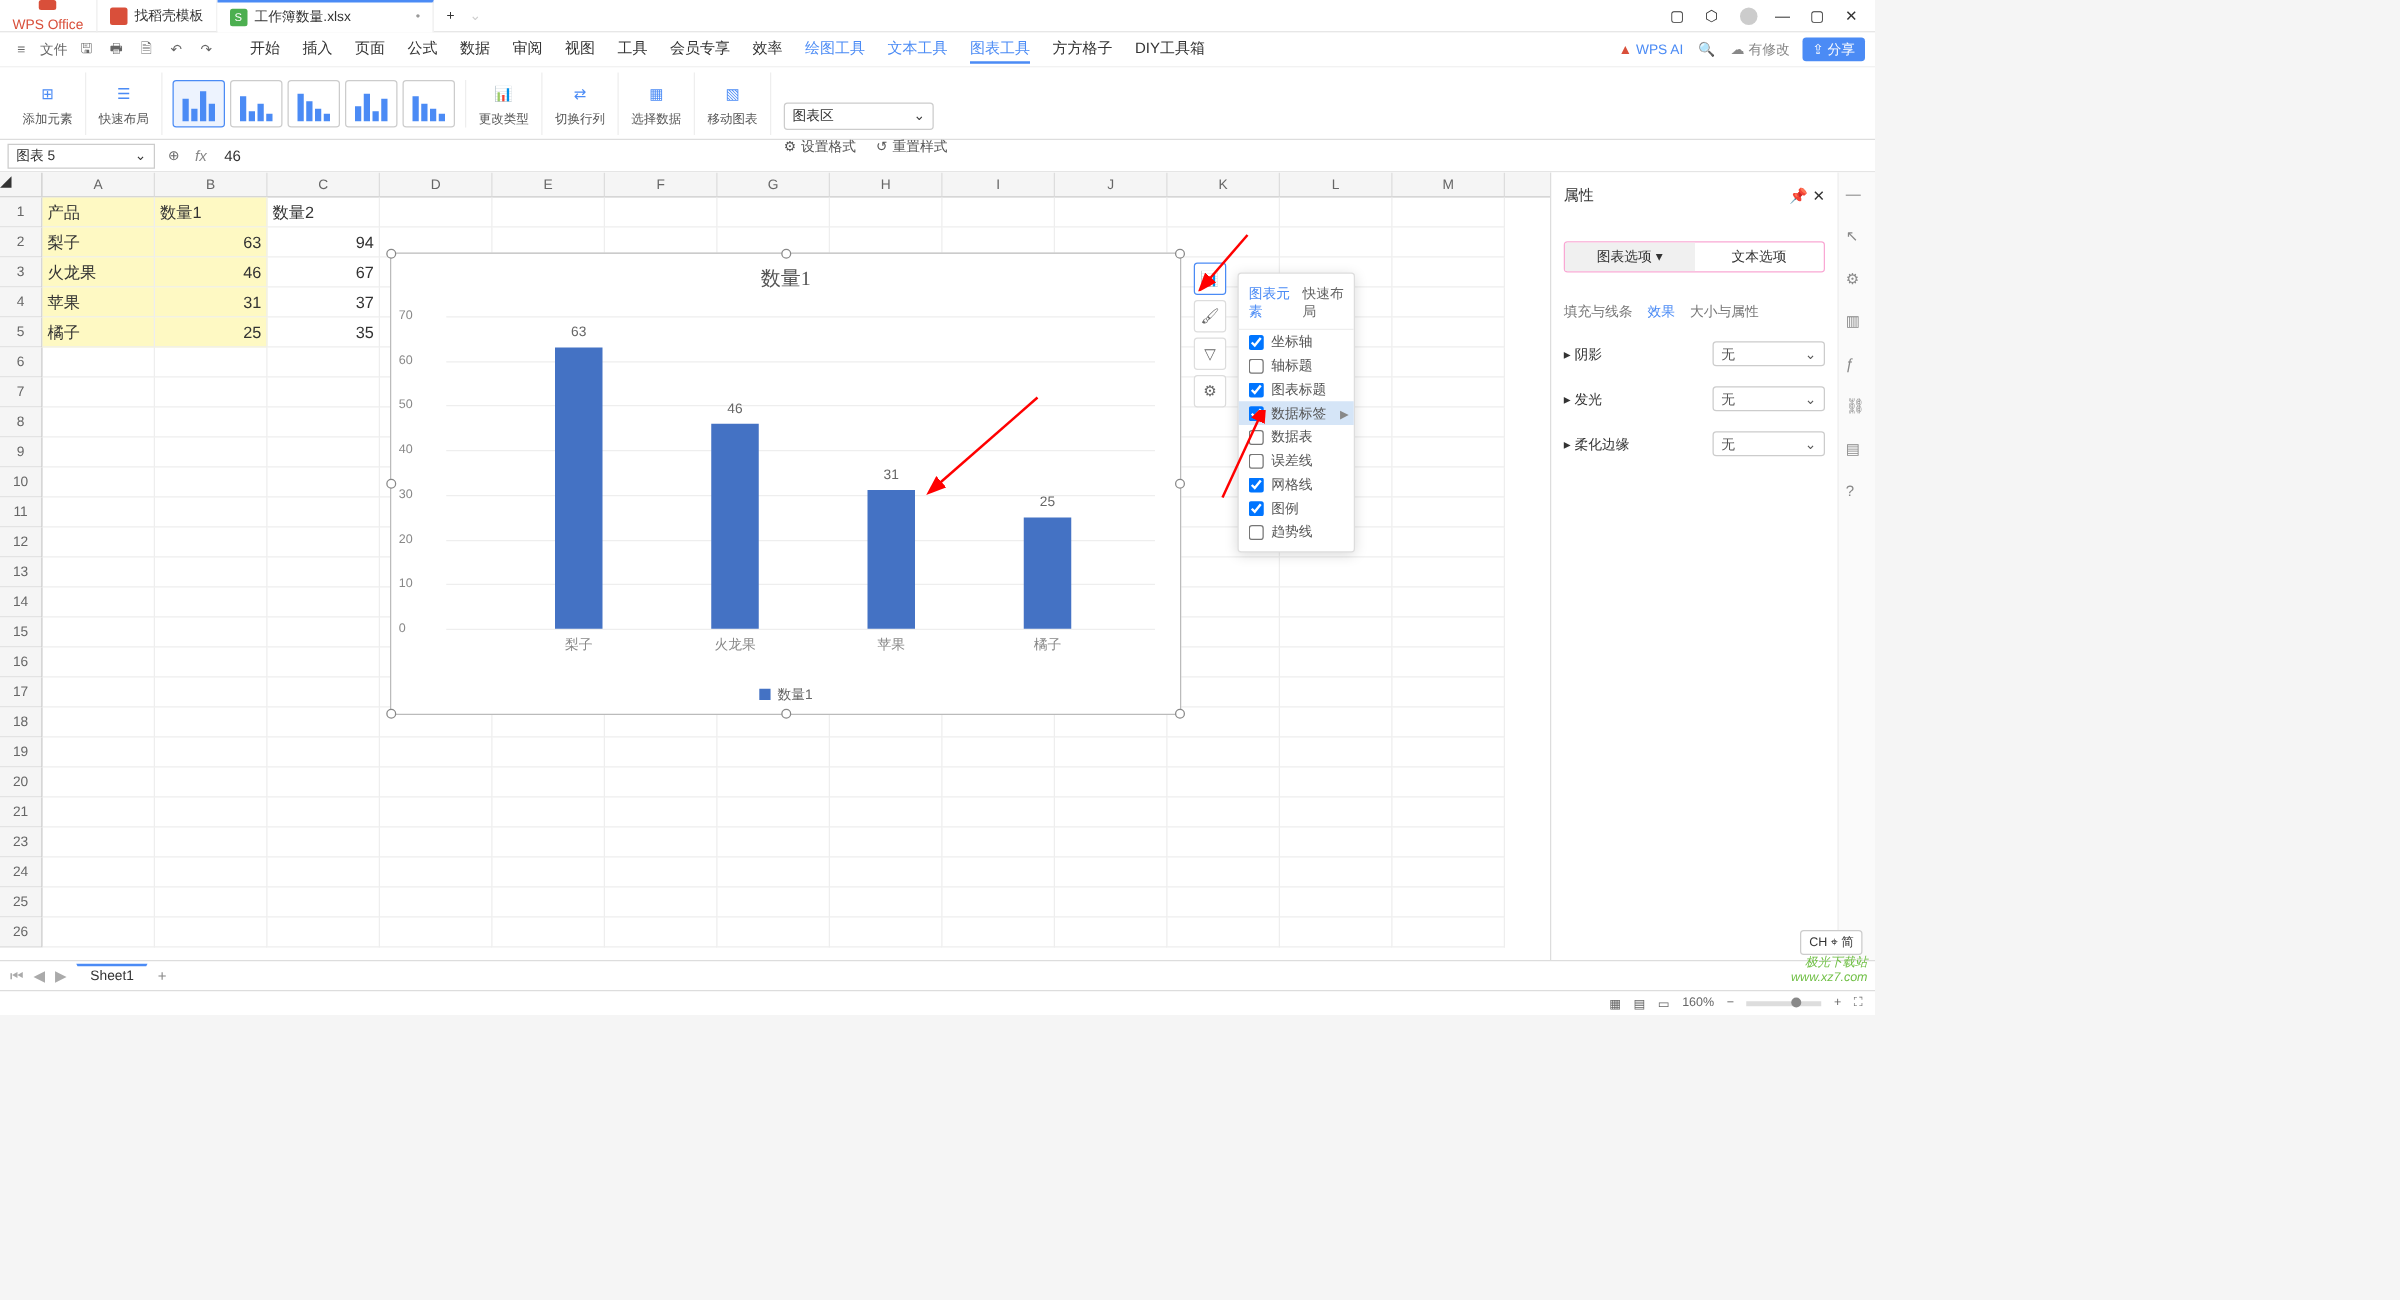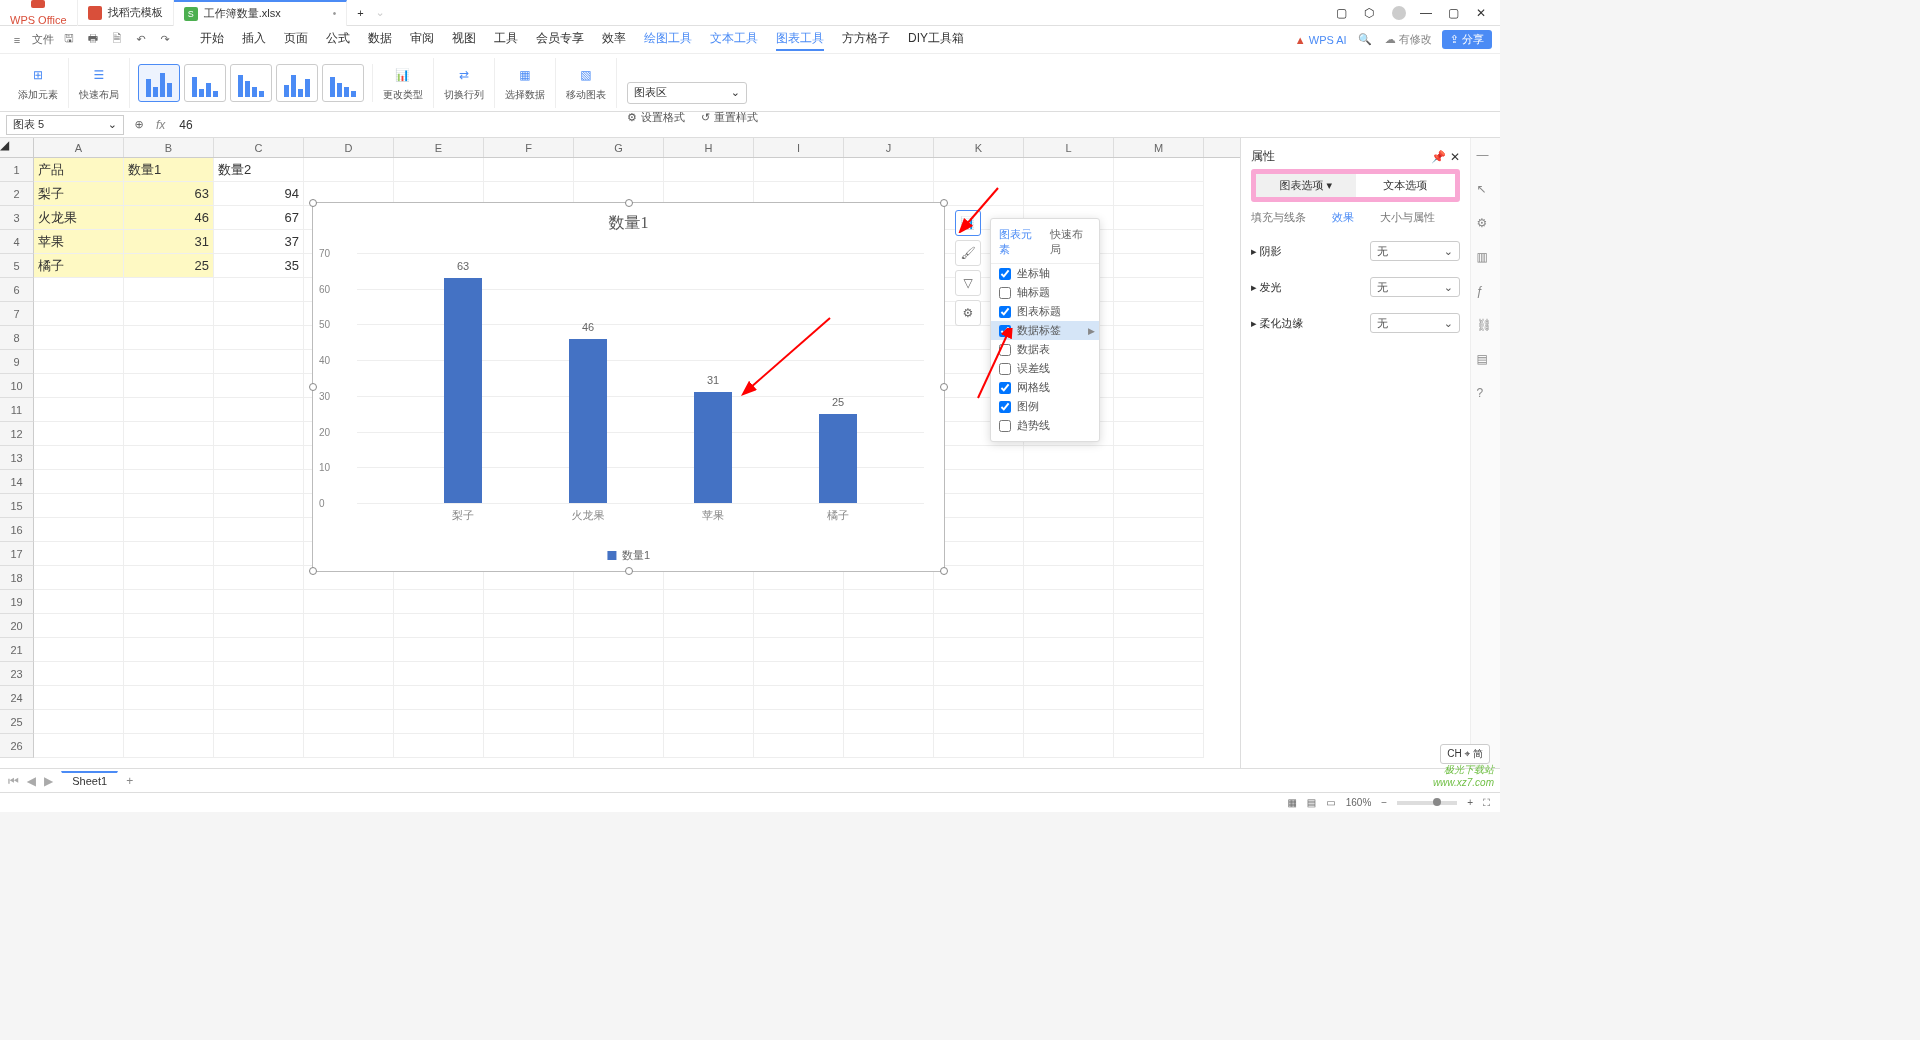--- a/index.html
+++ b/index.html
@@ -69,36 +69,36 @@
   .bar { position:absolute; bottom:0; width:38px; background:#4472c4; }
   .barlabel { position:absolute; font-size:11px; color:#666; transform:translateX(-50%); }
   .xlabel { position:absolute; bottom:-20px; font-size:11px; color:#888; transform:translateX(-50%); }
   .legend { position:absolute; bottom:8px; left:50%; transform:translateX(-50%); font-size:11px; color:#666; display:flex; align-items:center; gap:6px; }
   .legend-sw { width:9px; height:9px; background:#4472c4; }
 
   
   .sidebtns { position:absolute; left:955px; top:72px; display:flex; flex-direction:column; gap:4px; }
   .sidebtn { width:26px; height:26px; border:1px solid #ddd; border-radius:3px; background:#fff; display:flex; align-items:center; justify-content:center; color:#666; font-size:12px; }
   .sidebtn.active { border-color:#4b8bf5; color:#4b8bf5; }
-  .popup { position:absolute; left:990px; top:80px; width:110px; background:#fff; border:1px solid #ddd; box-shadow:0 2px 10px rgba(0,0,0,0.15); border-radius:3px; padding:6px 0; }
+  .popup { position:absolute; left:990px; top:80px; width:94px; background:#fff; border:1px solid #ddd; box-shadow:0 2px 10px rgba(0,0,0,0.15); border-radius:3px; padding:6px 0; }
   .popup-tabs { display:flex; padding:2px 8px 6px; gap:10px; font-size:11px; border-bottom:1px solid #eee; }
   .popup-tab { color:#666; }
   .popup-tab.active { color:#4b8bf5; }
   .popup-item { display:flex; align-items:center; gap:6px; padding:2px 8px; font-size:11px; color:#555; position:relative;}
   .popup-item.highlighted { background:#d5e5f7; }
   .popup-item input { width:12px; height:12px; }
   .popup-arrow { position:absolute; right:4px; color:#888; font-size:9px; }
 
   
   .rpanel { width:230px; border-left:1px solid #ddd; background:#fff; padding:6px 10px; }
   .rpanel-head { display:flex; justify-content:space-between; align-items:center; padding:4px 0; }
-  .rpanel-tabs { display:flex; margin:0 0; border:5px solid #f9a8d4; border-radius:3px; overflow:hidden; }
+  .rpanel-tabs { display:flex; margin:24px 0; border:1px solid #f9a8d4; border-radius:3px; overflow:hidden; }
   .rpanel-tab { flex:1; text-align:center; padding:4px 0; font-size:11px; }
   .rpanel-tab.active { background:#f0f0f0; }
-  .rpanel-subtabs { display:flex; gap:26px; font-size:11px; margin:8px 0; }
+  .rpanel-subtabs { display:flex; gap:12px; font-size:11px; margin:8px 0; }
   .rpanel-sub { color:#777; }
   .rpanel-sub.active { color:#4b8bf5; }
   .prop-row { display:flex; justify-content:space-between; align-items:center; padding:8px 0; font-size:11px; }
   .prop-select { width:90px; height:20px; border:1px solid #ccc; border-radius:3px; padding:0 6px; font-size:11px; display:flex; align-items:center; justify-content:space-between; color:#555;}
 
   .sidecol { width:30px; border-left:1px solid #eee; background:#fafafa; display:flex; flex-direction:column; align-items:center; gap:16px; padding-top:10px; }
   .sideicon { width:18px; height:18px; color:#888; }
 
   
   .sheettabs { height:24px; background:#fff; border-top:1px solid #ddd; display:flex; align-items:center; padding:0 8px; gap:8px; }

